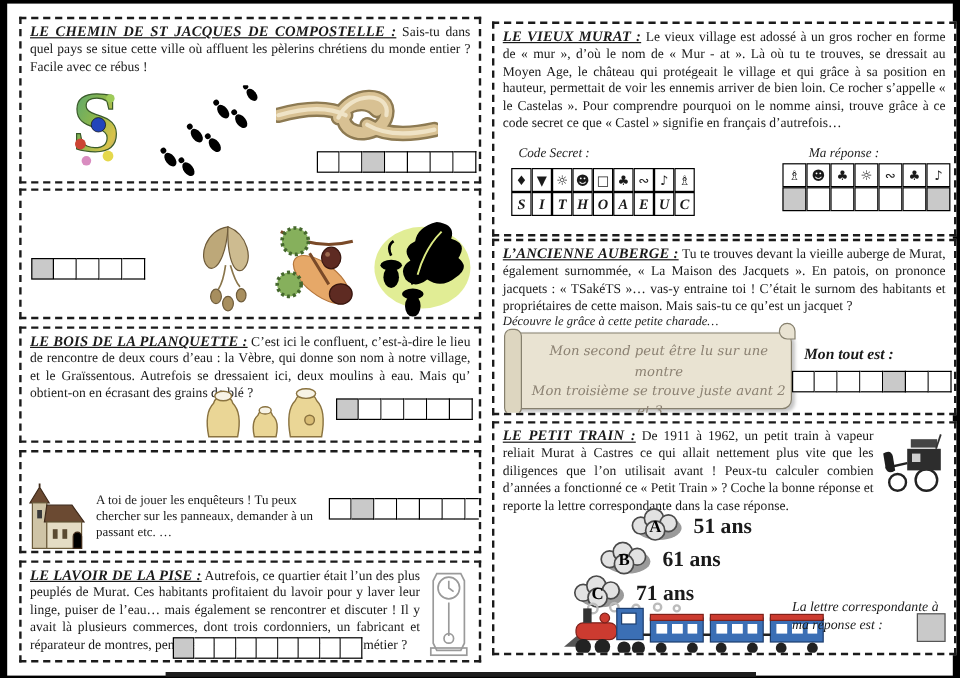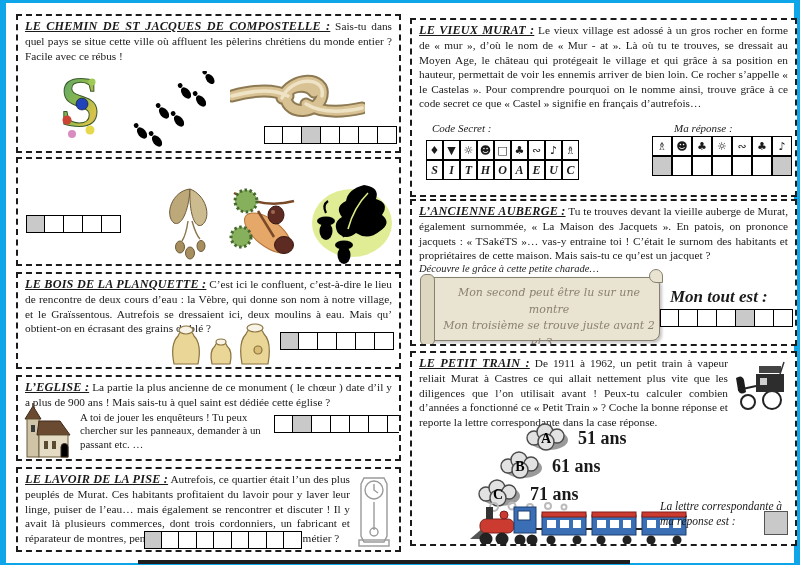--- a/index.html
+++ b/index.html
@@ -1,16 +1,16 @@
 <!DOCTYPE html>
 <html><head>
 <meta charset="utf-8">
 <style>
   html,body{margin:0;padding:0;}
-  #screen{position:relative;width:800px;height:565px;background:#0ea5e9;overflow:hidden;
+  #screen{position:relative;width:800px;height:565px;background:#000000;overflow:hidden;
           font-family:"Liberation Serif",serif;color:#1a1a1a;}
   #page{position:absolute;left:6px;top:3px;width:788px;height:560px;background:#fff;}
   .sec{position:absolute;border:2px dashed #1b1b1b;background:#fff;box-sizing:border-box;
        padding:3px 7px;overflow:hidden;}
   .title{font-weight:bold;font-style:italic;font-size:12.2px;text-decoration:underline;letter-spacing:.2px;}
   .body{font-size:11.3px;line-height:1.27;text-align:justify;}
   .cells{position:absolute;display:flex;}
   .cell{width:19px;height:18px;border:1.4px solid #000;border-left:none;background:#fff;box-sizing:border-box;}
   .cell:first-child{border-left:1.4px solid #000;}
   .cell.g{background:#c9c9c9;}
@@ -28,21 +28,21 @@
   .scroll .curl{position:absolute;right:-4px;top:-9px;width:12px;height:12px;border:1.2px solid #86806e;
           border-radius:50% 50% 0 50%;background:#e9e3d2;}
   .charade{position:relative;padding:7px 4px 0 16px;text-align:center;font-style:italic;
           font-size:11px;line-height:1.5;color:#8b8172;font-family:"DejaVu Serif",serif;}
   .opt{position:absolute;display:flex;align-items:center;gap:8px;}
   .optlab{font-weight:bold;font-size:18px;}
   .ansbox{position:absolute;width:22px;height:22px;border:1.4px solid #555;background:#c9c9c9;}
   .floatR{float:right;margin:0 0 2px 6px;}
   .bottomrule{position:absolute;left:132px;top:557px;width:492px;height:3.5px;background:#1f1f1f;}
   .ital{font-style:italic;}
-  .boldital{font-weight:bold;font-style:italic;font-size:17px;}
+  .boldital{font-weight:bold;font-style:italic;font-size:13px;}
 </style>
 </head>
 <body>
 
 <div id="screen">
 <div id="page">
 
   <div class="sec" id="sec-chemin" style="left:10px;top:11px;width:385px;height:139px;">
     <div class="body">
       <span class="title">LE CHEMIN DE ST JACQUES DE COMPOSTELLE :</span>
@@ -184,24 +184,20 @@
       <div class="cell g"></div>
           <div class="cell"></div>
           <div class="cell"></div>
           <div class="cell"></div>
           <div class="cell"></div>
           <div class="cell"></div>
     </div>
   </div>
 
   <div class="sec" id="sec-eglise" style="left:10px;top:372px;width:385px;height:86px;">
-    <div class="body">
-      <span class="title">L’EGLISE :</span>
-      <span>La partie la plus ancienne de ce monument ( le chœur ) date d’il y a plus de 900 ans ! Mais sais-tu à quel saint est dédiée cette église ?</span>
-    </div>
 
     <svg style="position:absolute;left:4px;top:26px;" width="50" height="58">
       <polygon points="3,16 19,16 11,3" fill="#6b4a32" stroke="#3f2a1a" stroke-width="1"></polygon>
       <line x1="11" y1="3" x2="11" y2="-1" stroke="#3f2a1a" stroke-width="1.5"></line>
       <rect x="5" y="16" width="12" height="38" fill="#cfc4a6" stroke="#6b5b3b" stroke-width="1"></rect>
       <rect x="9" y="22" width="4" height="7" fill="#3a3a3a"></rect>
       <polygon points="15,32 48,32 38,18 17,18" fill="#6b4a32" stroke="#3f2a1a" stroke-width="1"></polygon>
       <rect x="17" y="32" width="29" height="22" fill="#e4dcc4" stroke="#6b5b3b" stroke-width="1"></rect>
       <rect x="22" y="38" width="4" height="8" fill="#5a4a30"></rect>
       <rect x="30" y="38" width="4" height="8" fill="#5a4a30"></rect>

